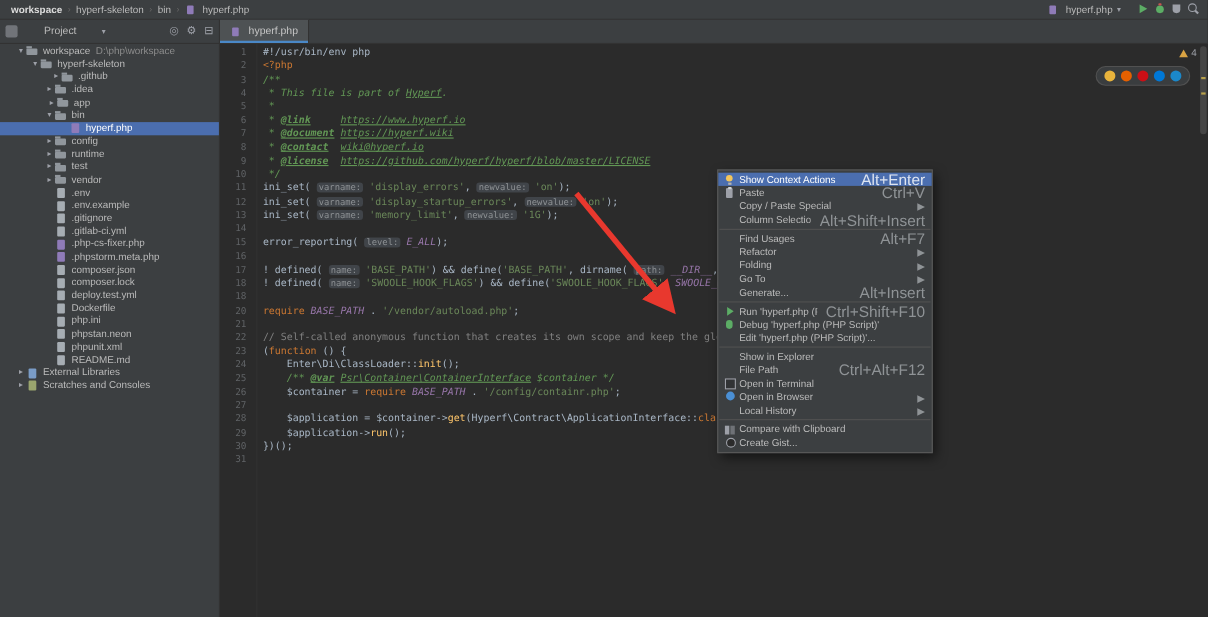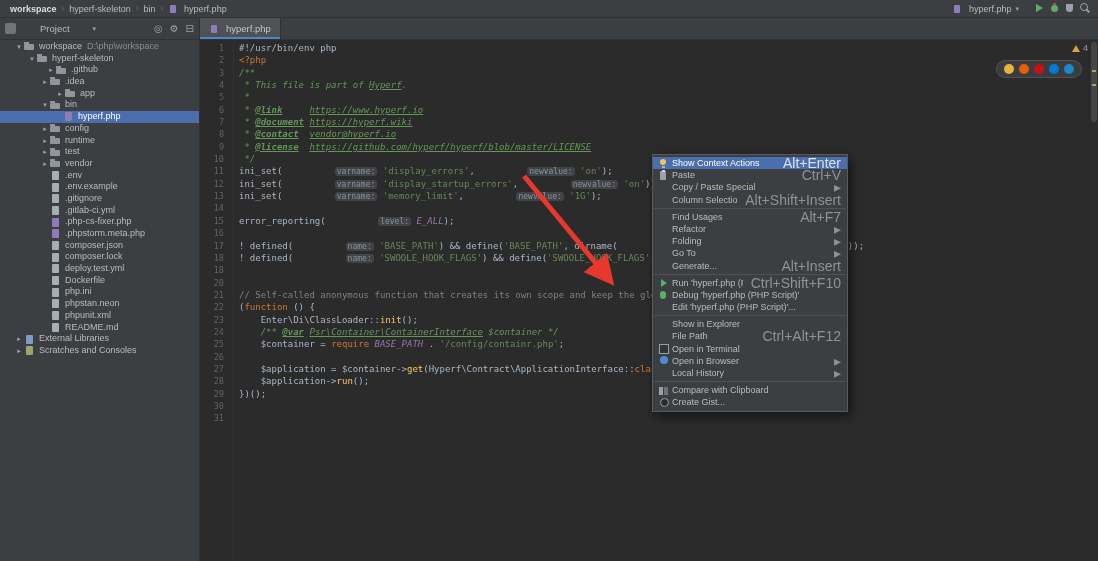--- a/index.html
+++ b/index.html
@@ -74,21 +74,21 @@
   .tk-txt  { color:#a9b7c6; }
   .tk-kw   { color:#cc7832; }
   .tk-str  { color:#6a8759; }
   .tk-doc  { color:#629755; font-style:italic; }
   .tk-doctag  { color:#629755; font-style:italic; font-weight:bold; text-decoration:underline; }
   .tk-doclink { color:#629755; font-style:italic; text-decoration:underline; }
   .tk-cmt  { color:#808080; }
   .tk-const{ color:#9876aa; font-style:italic; }
   .tk-num  { color:#6897bb; }
   .tk-fn   { color:#ffc66b; }
-  .tk-hint { background:#404449; color:#8e9295; border-radius:3px; padding:0 2px; font-size:8px;margin-left:47px; }
+  .tk-hint { background:#404449; color:#8e9295; border-radius:3px; padding:0 2px; font-size:8px; }
 
   #inspection-widget { position:absolute; top:3px; right:10px; display:flex; align-items:center; gap:3px;
                        font-family:"Liberation Sans","DejaVu Sans",sans-serif; font-size:9px; color:#9da0a8; }
   #inspection-widget .warn { width:0; height:0; border-left:4px solid transparent;
      border-right:4px solid transparent; border-bottom:7px solid #d9a343; }
 
   #browser-toolbar { position:absolute; top:20px; right:16px; display:flex; gap:5px; align-items:center;
                      background:rgba(60,63,65,.92); border:1px solid #515151; border-radius:9px; padding:3px 7px; }
   .b-circle { width:10px; height:10px; border-radius:50%; display:inline-block; }
 
@@ -200,21 +200,21 @@
         <div class="tree-row" style="padding-left: 46px;">
           <span class="tree-chev">▸</span>
           <span class="t-ico folder"></span>
           <span class="tree-label">.github</span>
         </div>
         <div class="tree-row" style="padding-left: 40px;">
           <span class="tree-chev">▸</span>
           <span class="t-ico folder"></span>
           <span class="tree-label">.idea</span>
         </div>
-        <div class="tree-row" style="padding-left: 55px;">
+        <div class="tree-row" style="padding-left: 42px;">
           <span class="tree-chev">▸</span>
           <span class="t-ico folder"></span>
           <span class="tree-label">app</span>
         </div>
         <div class="tree-row" style="padding-left: 40px;">
           <span class="tree-chev">▾</span>
           <span class="t-ico folder"></span>
           <span class="tree-label">bin</span>
         </div>
         <div class="tree-row selected" style="padding-left: 53px;">
@@ -359,32 +359,33 @@
           <div class="gut-num">31</div>
         </div>
       <div id="editor-code">
           <div class="code-line"><span class="tk-txt">#!/usr/bin/env php</span></div>
           <div class="code-line"><span class="tk-kw">&lt;?php</span></div>
           <div class="code-line"><span class="tk-doc">/**</span></div>
           <div class="code-line"><span class="tk-doc"> * This file is part of </span><span class="tk-doclink">Hyperf</span><span class="tk-doc">.</span></div>
           <div class="code-line"><span class="tk-doc"> *</span></div>
           <div class="code-line"><span class="tk-doc"> * </span><span class="tk-doctag">@link</span><span class="tk-doc">     </span><span class="tk-doclink">https://www.hyperf.io</span></div>
           <div class="code-line"><span class="tk-doc"> * </span><span class="tk-doctag">@document</span><span class="tk-doc"> </span><span class="tk-doclink">https://hyperf.wiki</span></div>
-          <div class="code-line"><span class="tk-doc"> * </span><span class="tk-doctag">@contact</span><span class="tk-doc">  </span><span class="tk-doclink">vendor@hyperf.io</span></div>
+          <div class="code-line"><span class="tk-doc"> * </span><span class="tk-doctag">@contact</span><span class="tk-doc">  </span><span class="tk-doclink">wiki@hyperf.io</span></div>
           <div class="code-line"><span class="tk-doc"> * </span><span class="tk-doctag">@license</span><span class="tk-doc">  </span><span class="tk-doclink">https://github.com/hyperf/hyperf/blob/master/LICENSE</span></div>
           <div class="code-line"><span class="tk-doc"> */</span></div>
           <div class="code-line"><span class="tk-txt">ini_set( </span><span class="tk-hint">varname:</span><span class="tk-txt"> </span><span class="tk-str">'display_errors'</span><span class="tk-txt">, </span><span class="tk-hint">newvalue:</span><span class="tk-txt"> </span><span class="tk-str">'on'</span><span class="tk-txt">);</span></div>
           <div class="code-line"><span class="tk-txt">ini_set( </span><span class="tk-hint">varname:</span><span class="tk-txt"> </span><span class="tk-str">'display_startup_errors'</span><span class="tk-txt">, </span><span class="tk-hint">newvalue:</span><span class="tk-txt"> </span><span class="tk-str">'on'</span><span class="tk-txt">);</span></div>
           <div class="code-line"><span class="tk-txt">ini_set( </span><span class="tk-hint">varname:</span><span class="tk-txt"> </span><span class="tk-str">'memory_limit'</span><span class="tk-txt">, </span><span class="tk-hint">newvalue:</span><span class="tk-txt"> </span><span class="tk-str">'1G'</span><span class="tk-txt">);</span></div>
           <div class="code-line"></div>
           <div class="code-line"><span class="tk-txt">error_reporting( </span><span class="tk-hint">level:</span><span class="tk-txt"> </span><span class="tk-const">E_ALL</span><span class="tk-txt">);</span></div>
           <div class="code-line"></div>
           <div class="code-line"><span class="tk-txt">! defined( </span><span class="tk-hint">name:</span><span class="tk-txt"> </span><span class="tk-str">'BASE_PATH'</span><span class="tk-txt">) &amp;&amp; define(</span><span class="tk-str">'BASE_PATH'</span><span class="tk-txt">, dirname( </span><span class="tk-hint">path:</span><span class="tk-txt"> </span><span class="tk-const">__DIR__</span><span class="tk-txt">, </span><span class="tk-hint">levels:</span><span class="tk-txt"> </span><span class="tk-num">2</span><span class="tk-txt">));</span></div>
           <div class="code-line"><span class="tk-txt">! defined( </span><span class="tk-hint">name:</span><span class="tk-txt"> </span><span class="tk-str">'SWOOLE_HOOK_FLAGS'</span><span class="tk-txt">) &amp;&amp; define(</span><span class="tk-str">'SWOOLE_HOOK_FLAGS'</span><span class="tk-txt">, </span><span class="tk-const">SWOOLE_HOOK_ALL</span><span class="tk-txt">);</span></div>
           <div class="code-line"></div>
+          <div class="code-line"><span class="tk-kw">require</span><span class="tk-txt"> </span><span class="tk-const">BASE_PATH</span><span class="tk-txt"> . </span><span class="tk-str">'/vendor/autoload.php'</span><span class="tk-txt">;</span></div>
           <div class="code-line"></div>
           <div class="code-line"><span class="tk-cmt">// Self-called anonymous function that creates its own scope and keep the global namespace clean.</span></div>
           <div class="code-line"><span class="tk-txt">(</span><span class="tk-kw">function</span><span class="tk-txt"> () {</span></div>
           <div class="code-line"><span class="tk-txt">    Enter\Di\ClassLoader::</span><span class="tk-fn">init</span><span class="tk-txt">();</span></div>
           <div class="code-line"><span class="tk-doc">    /** </span><span class="tk-doctag">@var</span><span class="tk-doc"> </span><span class="tk-doclink">Psr\Container\ContainerInterface</span><span class="tk-doc"> $container */</span></div>
           <div class="code-line"><span class="tk-txt">    $container = </span><span class="tk-kw">require</span><span class="tk-txt"> </span><span class="tk-const">BASE_PATH</span><span class="tk-txt"> . </span><span class="tk-str">'/config/containr.php'</span><span class="tk-txt">;</span></div>
           <div class="code-line"></div>
           <div class="code-line"><span class="tk-txt">    $application = $container-&gt;</span><span class="tk-fn">get</span><span class="tk-txt">(Hyperf\Contract\ApplicationInterface::</span><span class="tk-kw">class</span><span class="tk-txt">);</span></div>
           <div class="code-line"><span class="tk-txt">    $application-&gt;</span><span class="tk-fn">run</span><span class="tk-txt">();</span></div>
           <div class="code-line"><span class="tk-txt">})();</span></div>

